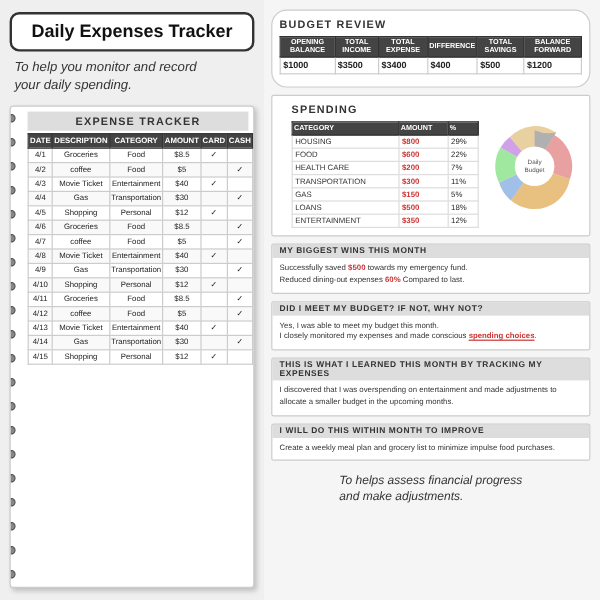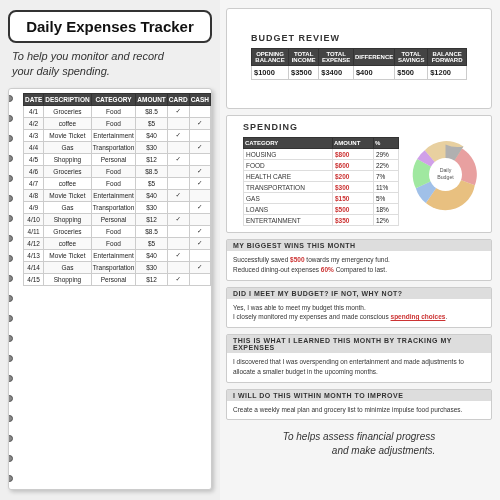--- a/index.html
+++ b/index.html
@@ -138,22 +138,22 @@
       flex-direction: column;
       padding: 8px 8px 8px 6px;
       background: #f5f5f5;
       gap: 6px;
     }
 
     
     .budget-review {
       background: white;
       border: 1px solid #ccc;
-      padding: 24px;
-      border-radius: 3px;
+      padding: 6px;
+      border-radius: 13px;
     }
 
     .section-title {
       font-size: 9px;
       font-weight: bold;
       letter-spacing: 1px;
       color: #333;
       text-transform: uppercase;
       margin-bottom: 5px;
     }
@@ -268,21 +268,21 @@
       padding: 5px 12px;
       font-size: 14px;
       font-weight: bold;
       color: #111;
       margin-bottom: 4px;
     }
 
     .monthly-subtitle {
       font-size: 10px;
       color: #333;
-      text-align: right;
+      text-align: left;
       font-style: italic;
       line-height: 1.4;
     }
 
     
     .bottom-right {
       flex: 0;
       display: flex;
       flex-direction: column;
       align-items: center;
@@ -321,20 +321,21 @@
         <div class="spiral-dot"></div>
         <div class="spiral-dot"></div>
         <div class="spiral-dot"></div>
         <div class="spiral-dot"></div>
         <div class="spiral-dot"></div>
         <div class="spiral-dot"></div>
         <div class="spiral-dot"></div>
         <div class="spiral-dot"></div>
       </div>
       <div class="notebook-content">
+        <div class="tracker-title">EXPENSE TRACKER</div>
         <table class="expense-table">
           <thead>
             <tr>
               <th>DATE</th>
               <th>DESCRIPTION</th>
               <th>CATEGORY</th>
               <th>AMOUNT</th>
               <th>CARD</th>
               <th>CASH</th>
             </tr>

